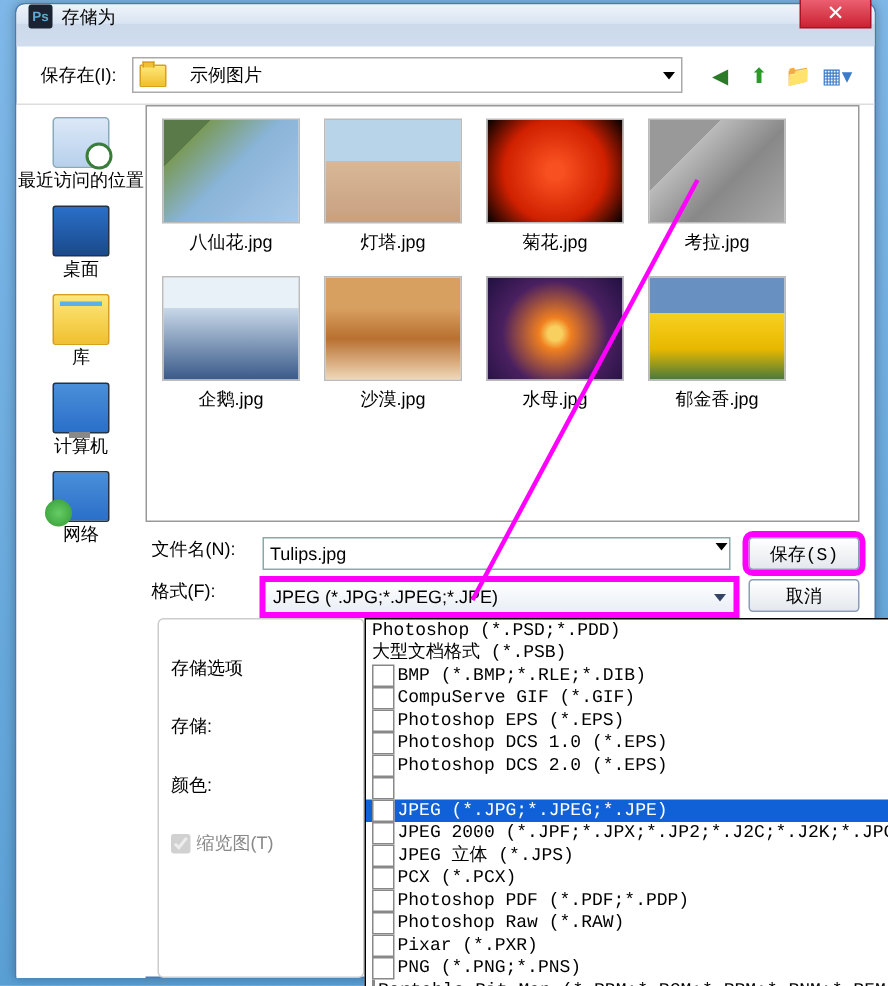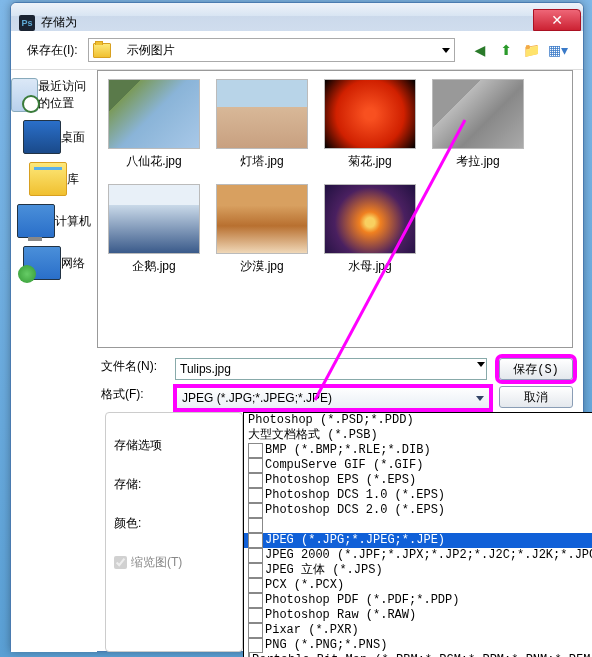--- a/index.html
+++ b/index.html
@@ -1,31 +1,31 @@
 <!DOCTYPE html>
 <html><head>
 <meta charset="utf-8">
 <style>
 body{margin:0;font-family:"Microsoft YaHei",SimSun,sans-serif;font-size:12px;background:linear-gradient(to bottom,#7fb8e8,#5a9fd4);width:592px;height:657px;overflow:hidden}
 .window{position:absolute;left:10px;top:2px;width:572px;height:648px;background:#fff;border:1px solid #4a7bb0;border-radius:6px 6px 0 0;box-shadow:0 0 8px rgba(0,0,0,0.3)}
-.titlebar{height:28px;background:linear-gradient(to bottom,#eef3f9 0%,#d9e5f3 45%,#cbd9eb 46%,#d0ddee 100%);border-radius:6px 6px 0 0;display:flex;align-items:flex-end;padding-left:8px}
+.titlebar{height:28px;background:linear-gradient(to bottom,#eef3f9 0%,#d9e5f3 45%,#cbd9eb 46%,#d0ddee 100%);border-radius:6px 6px 0 0;display:flex;align-items:flex-start;padding-left:8px}
 .titlebar .ps-icon{width:16px;height:16px;background:#1a2332;color:#5fa8d3;font-size:9px;font-weight:bold;display:flex;align-items:center;justify-content:center;border-radius:2px;margin-right:6px}
 .titlebar .title{flex:1;color:#000}
 .close-btn{width:46px;height:20px;background:linear-gradient(to bottom,#e67,#c23);border:1px solid #a12;border-radius:0 4px 0 0;color:#fff;display:flex;align-items:center;justify-content:center;margin-right:2px;margin-top:-6px;font-size:14px}
 .toolbar{height:30px;padding:4px 16px;display:flex;align-items:center;gap:6px;border-bottom:1px solid #ddd}
 .toolbar label{margin-right:4px}
 .location-dd{flex:1;height:22px;border:1px solid #aaa;background:#fff;display:flex;align-items:center;padding:0 4px;gap:16px}
 .folder-ico{width:16px;height:13px;background:linear-gradient(to bottom,#fde87a,#f0c030);border:1px solid #d8a020;border-radius:1px;position:relative}
 .folder-ico:before{content:"";position:absolute;top:-3px;left:1px;width:6px;height:3px;background:#f0c030;border:1px solid #d8a020;border-bottom:none}
 .dd-arrow{margin-left:auto;border:4px solid transparent;border-top:5px solid #000;margin-top:4px}
 .nav-icons{display:flex;gap:8px;margin-left:10px}
 .nav-ico{width:18px;height:18px;display:flex;align-items:center;justify-content:center;font-size:14px}
 .body-area{display:flex;height:calc(100% - 66px)}
 .places{width:86px;background:#fff;padding-top:8px;display:flex;flex-direction:column;align-items:center;gap:8px}
-.place{display:flex;flex-direction:row;align-items:center;gap:0;cursor:default}
+.place{display:flex;flex-direction:column;align-items:center;gap:0;cursor:default}
 .place-ico{width:36px;height:32px}
 .ico-recent{background:linear-gradient(#dbe8f7,#b8d0ec);border:1px solid #8ab;border-radius:3px;position:relative}
 .ico-recent:after{content:"";position:absolute;right:-3px;bottom:-2px;width:14px;height:14px;border:2px solid #3a7c3a;border-radius:50%;background:#fff}
 .ico-desktop{background:linear-gradient(#2a6fc9,#1a4a8a);border:1px solid #234;border-radius:2px}
 .ico-lib{background:linear-gradient(to bottom,#fde87a,#f0c030);border:1px solid #d8a020;border-radius:2px;position:relative}
 .ico-lib:after{content:"";position:absolute;top:4px;left:4px;right:4px;height:3px;background:#5bb0e8}
 .ico-computer{background:linear-gradient(#4a8fd9,#2a6fc9);border:1px solid #234;border-radius:2px;position:relative}
 .ico-computer:after{content:"";position:absolute;bottom:-4px;left:10px;width:14px;height:4px;background:#888}
 .ico-network{background:linear-gradient(#4a8fd9,#2a6fc9);border:1px solid #234;border-radius:2px;position:relative}
 .ico-network:before{content:"";position:absolute;left:-6px;bottom:-4px;width:18px;height:18px;background:radial-gradient(circle,#6c6,#393);border-radius:50%}
@@ -133,20 +133,24 @@
             <span class="thumb-name">企鹅.jpg</span>
           </div>
         <div class="thumb">
             <div class="thumb-img t6"></div>
             <span class="thumb-name">沙漠.jpg</span>
           </div>
         <div class="thumb">
             <div class="thumb-img t7"></div>
             <span class="thumb-name">水母.jpg</span>
           </div>
+        <div class="thumb">
+            <div class="thumb-img t8"></div>
+            <span class="thumb-name">郁金香.jpg</span>
+          </div>
       </div>
 
       <div class="form-area">
         <div class="row">
           <label>文件名(N):</label>
           <input class="filename-input" value="Tulips.jpg" style="">
           <span class="dd-arrow" style="margin:4px 6px 0 -18px"></span>
           <button class="btn save-hl">保存(S)</button>
         </div>
         <div class="row">

